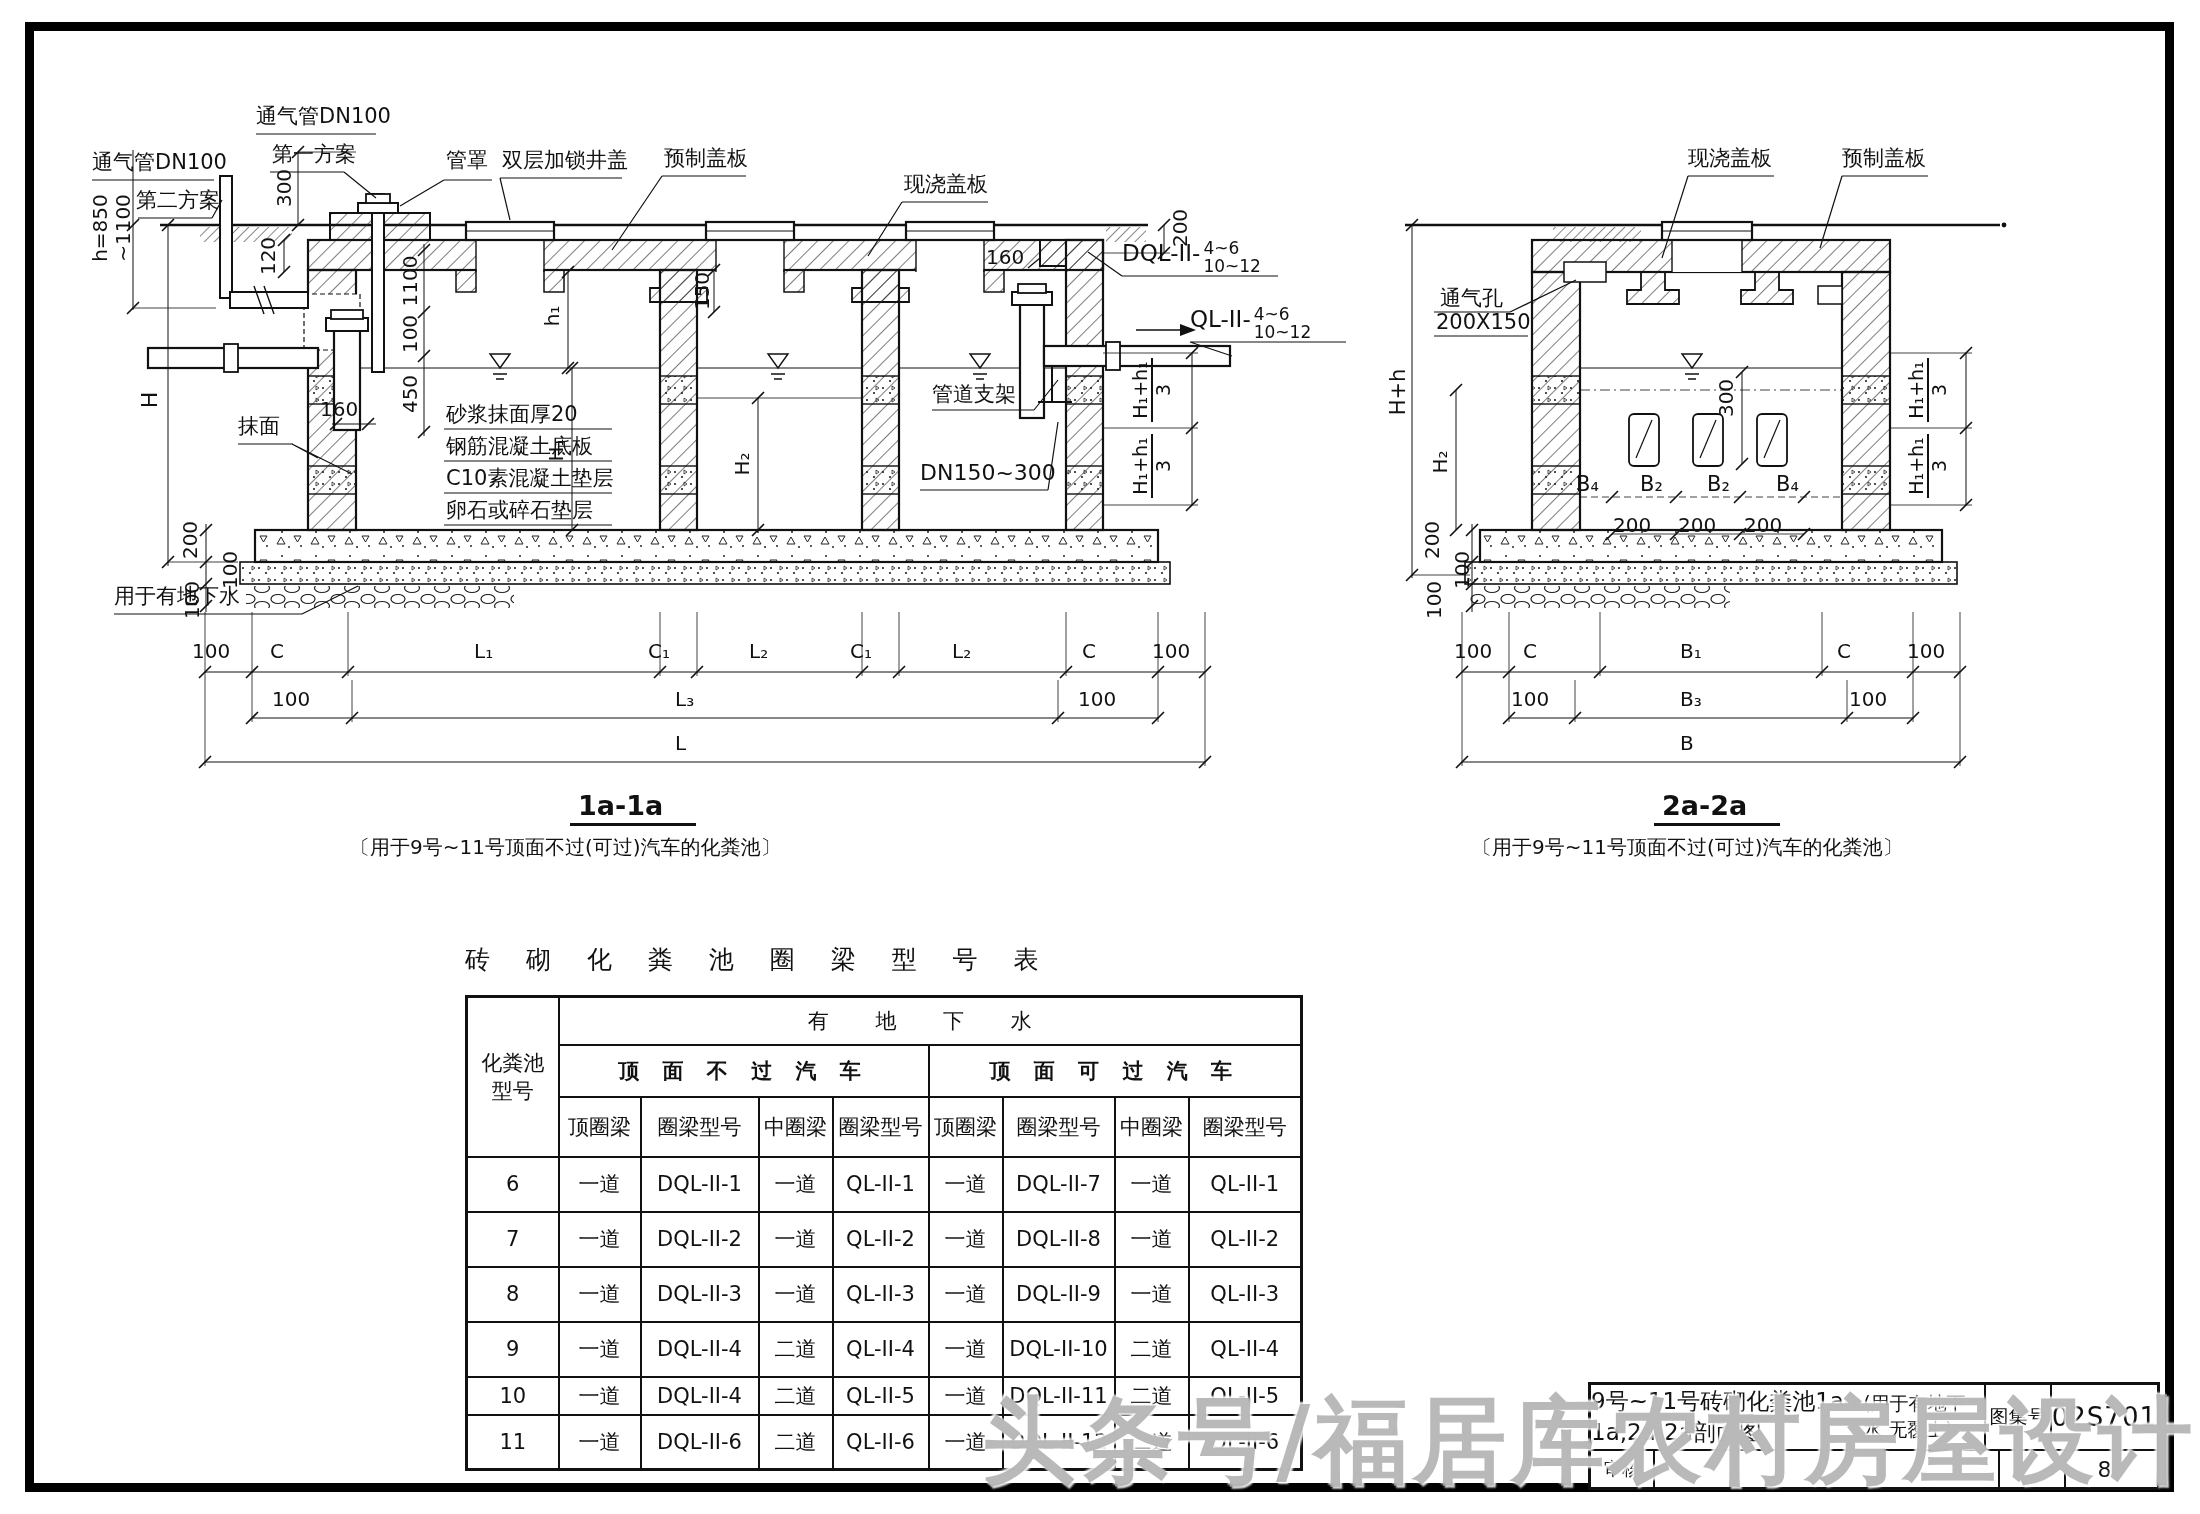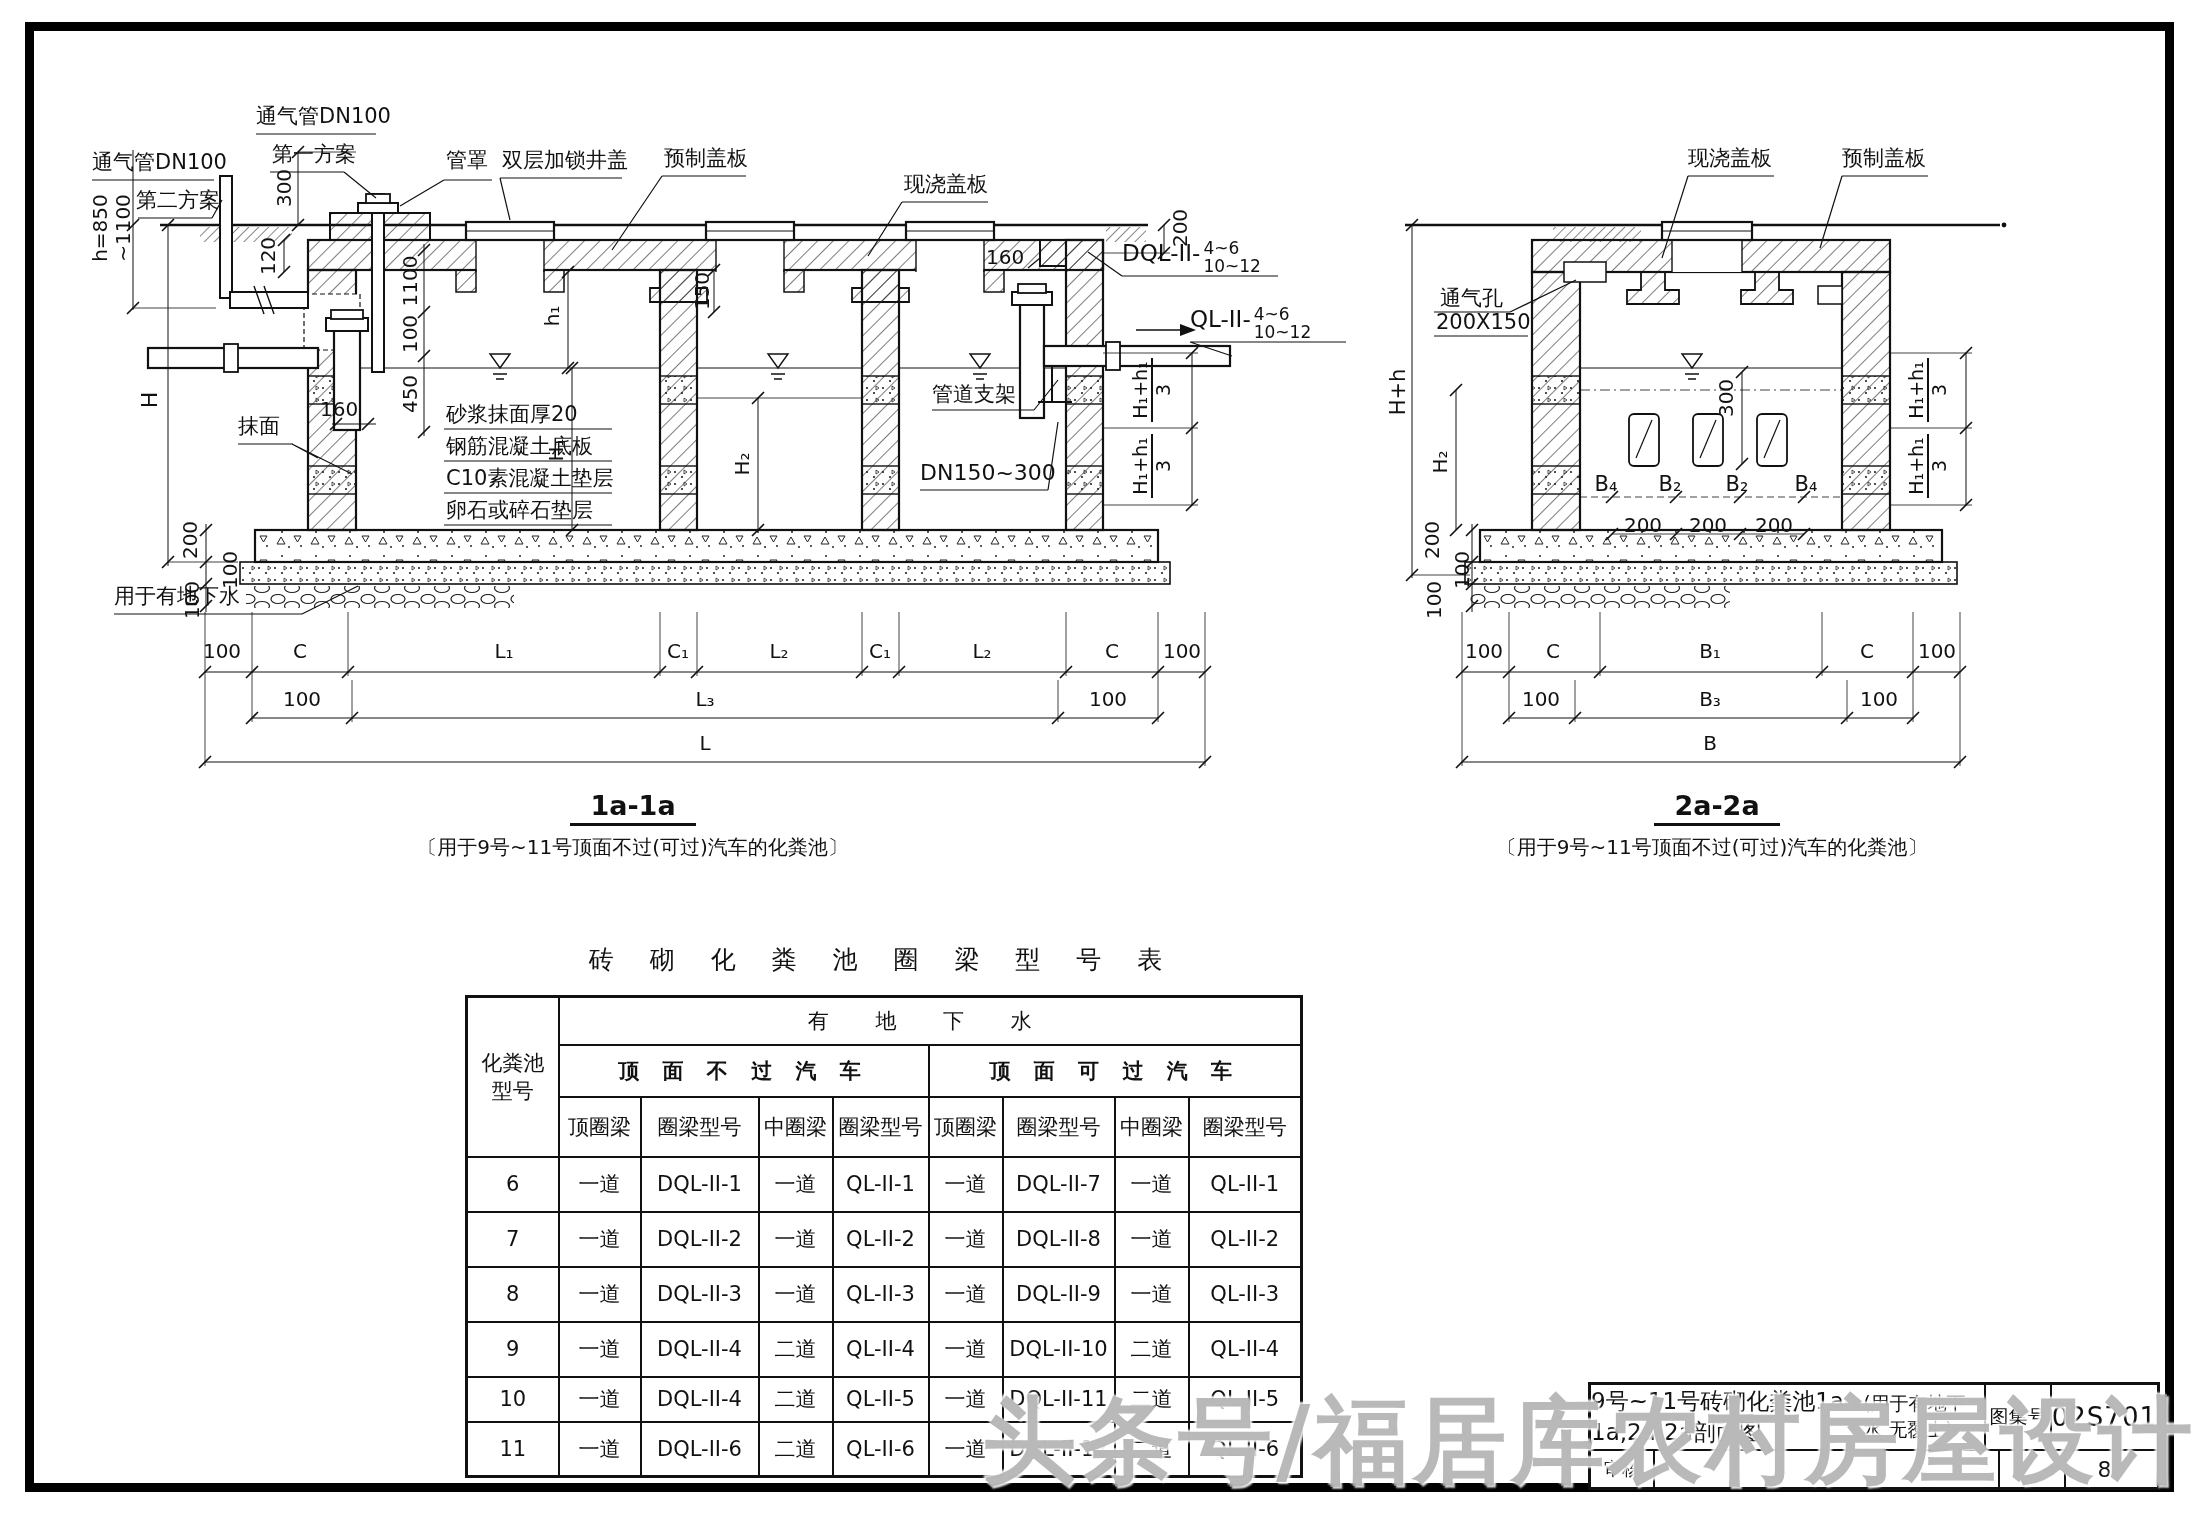--- a/index.html
+++ b/index.html
@@ -1,21 +1,21 @@
 <!DOCTYPE html>
 <html><head>
 <meta charset="utf-8">
 <style>
   html,body{margin:0;padding:0;background:#e8e8e8;}
   #sheet{position:relative;width:2200px;height:1514px;background:#fff;overflow:hidden;
          font-family:"DejaVu Sans","Liberation Sans",sans-serif;color:#111;}
   #frame{position:absolute;left:25px;top:22px;width:2149px;height:1470px;border:9px solid #000;box-sizing:border-box;}
   svg.lw{position:absolute;left:0;top:0;}
   .t{position:absolute;white-space:nowrap;color:#111;line-height:1.15;}
-  .c{text-align:center;}
+  .c{text-align:left;}
   .v{display:flex;align-items:center;justify-content:center;width:60px;height:24px;
      transform:rotate(-90deg);}
   .v2{display:flex;flex-direction:column;align-items:center;justify-content:center;
       width:96px;height:48px;transform:rotate(-90deg);font-size:20px;}
   .vfrac{display:flex;flex-direction:column;align-items:center;width:84px;height:56px;
       transform:rotate(-90deg);font-size:19px;line-height:1.1;}
   .fnum{border-bottom:2px solid #111;padding:0 3px;}
   .lblrow{display:flex;align-items:flex-start;}
   .stack{display:inline-flex;flex-direction:column;font-size:17px;line-height:1.05;margin-left:3px;}
   .sec-title{font-size:27px;font-weight:bold;border-bottom:3px solid #111;padding:0 8px 2px 8px;}
@@ -488,21 +488,21 @@
       <td>9</td>
           <td>一道</td>
           <td>DQL-II-4</td>
           <td>二道</td>
           <td>QL-II-4</td>
           <td>一道</td>
           <td>DQL-II-10</td>
           <td>二道</td>
           <td>QL-II-4</td>
     </tr>
-    <tr style="height:45px">
+    <tr style="height:38px">
       <td>10</td>
           <td>一道</td>
           <td>DQL-II-4</td>
           <td>二道</td>
           <td>QL-II-5</td>
           <td>一道</td>
           <td>DQL-II-11</td>
           <td>二道</td>
           <td>QL-II-5</td>
     </tr>

